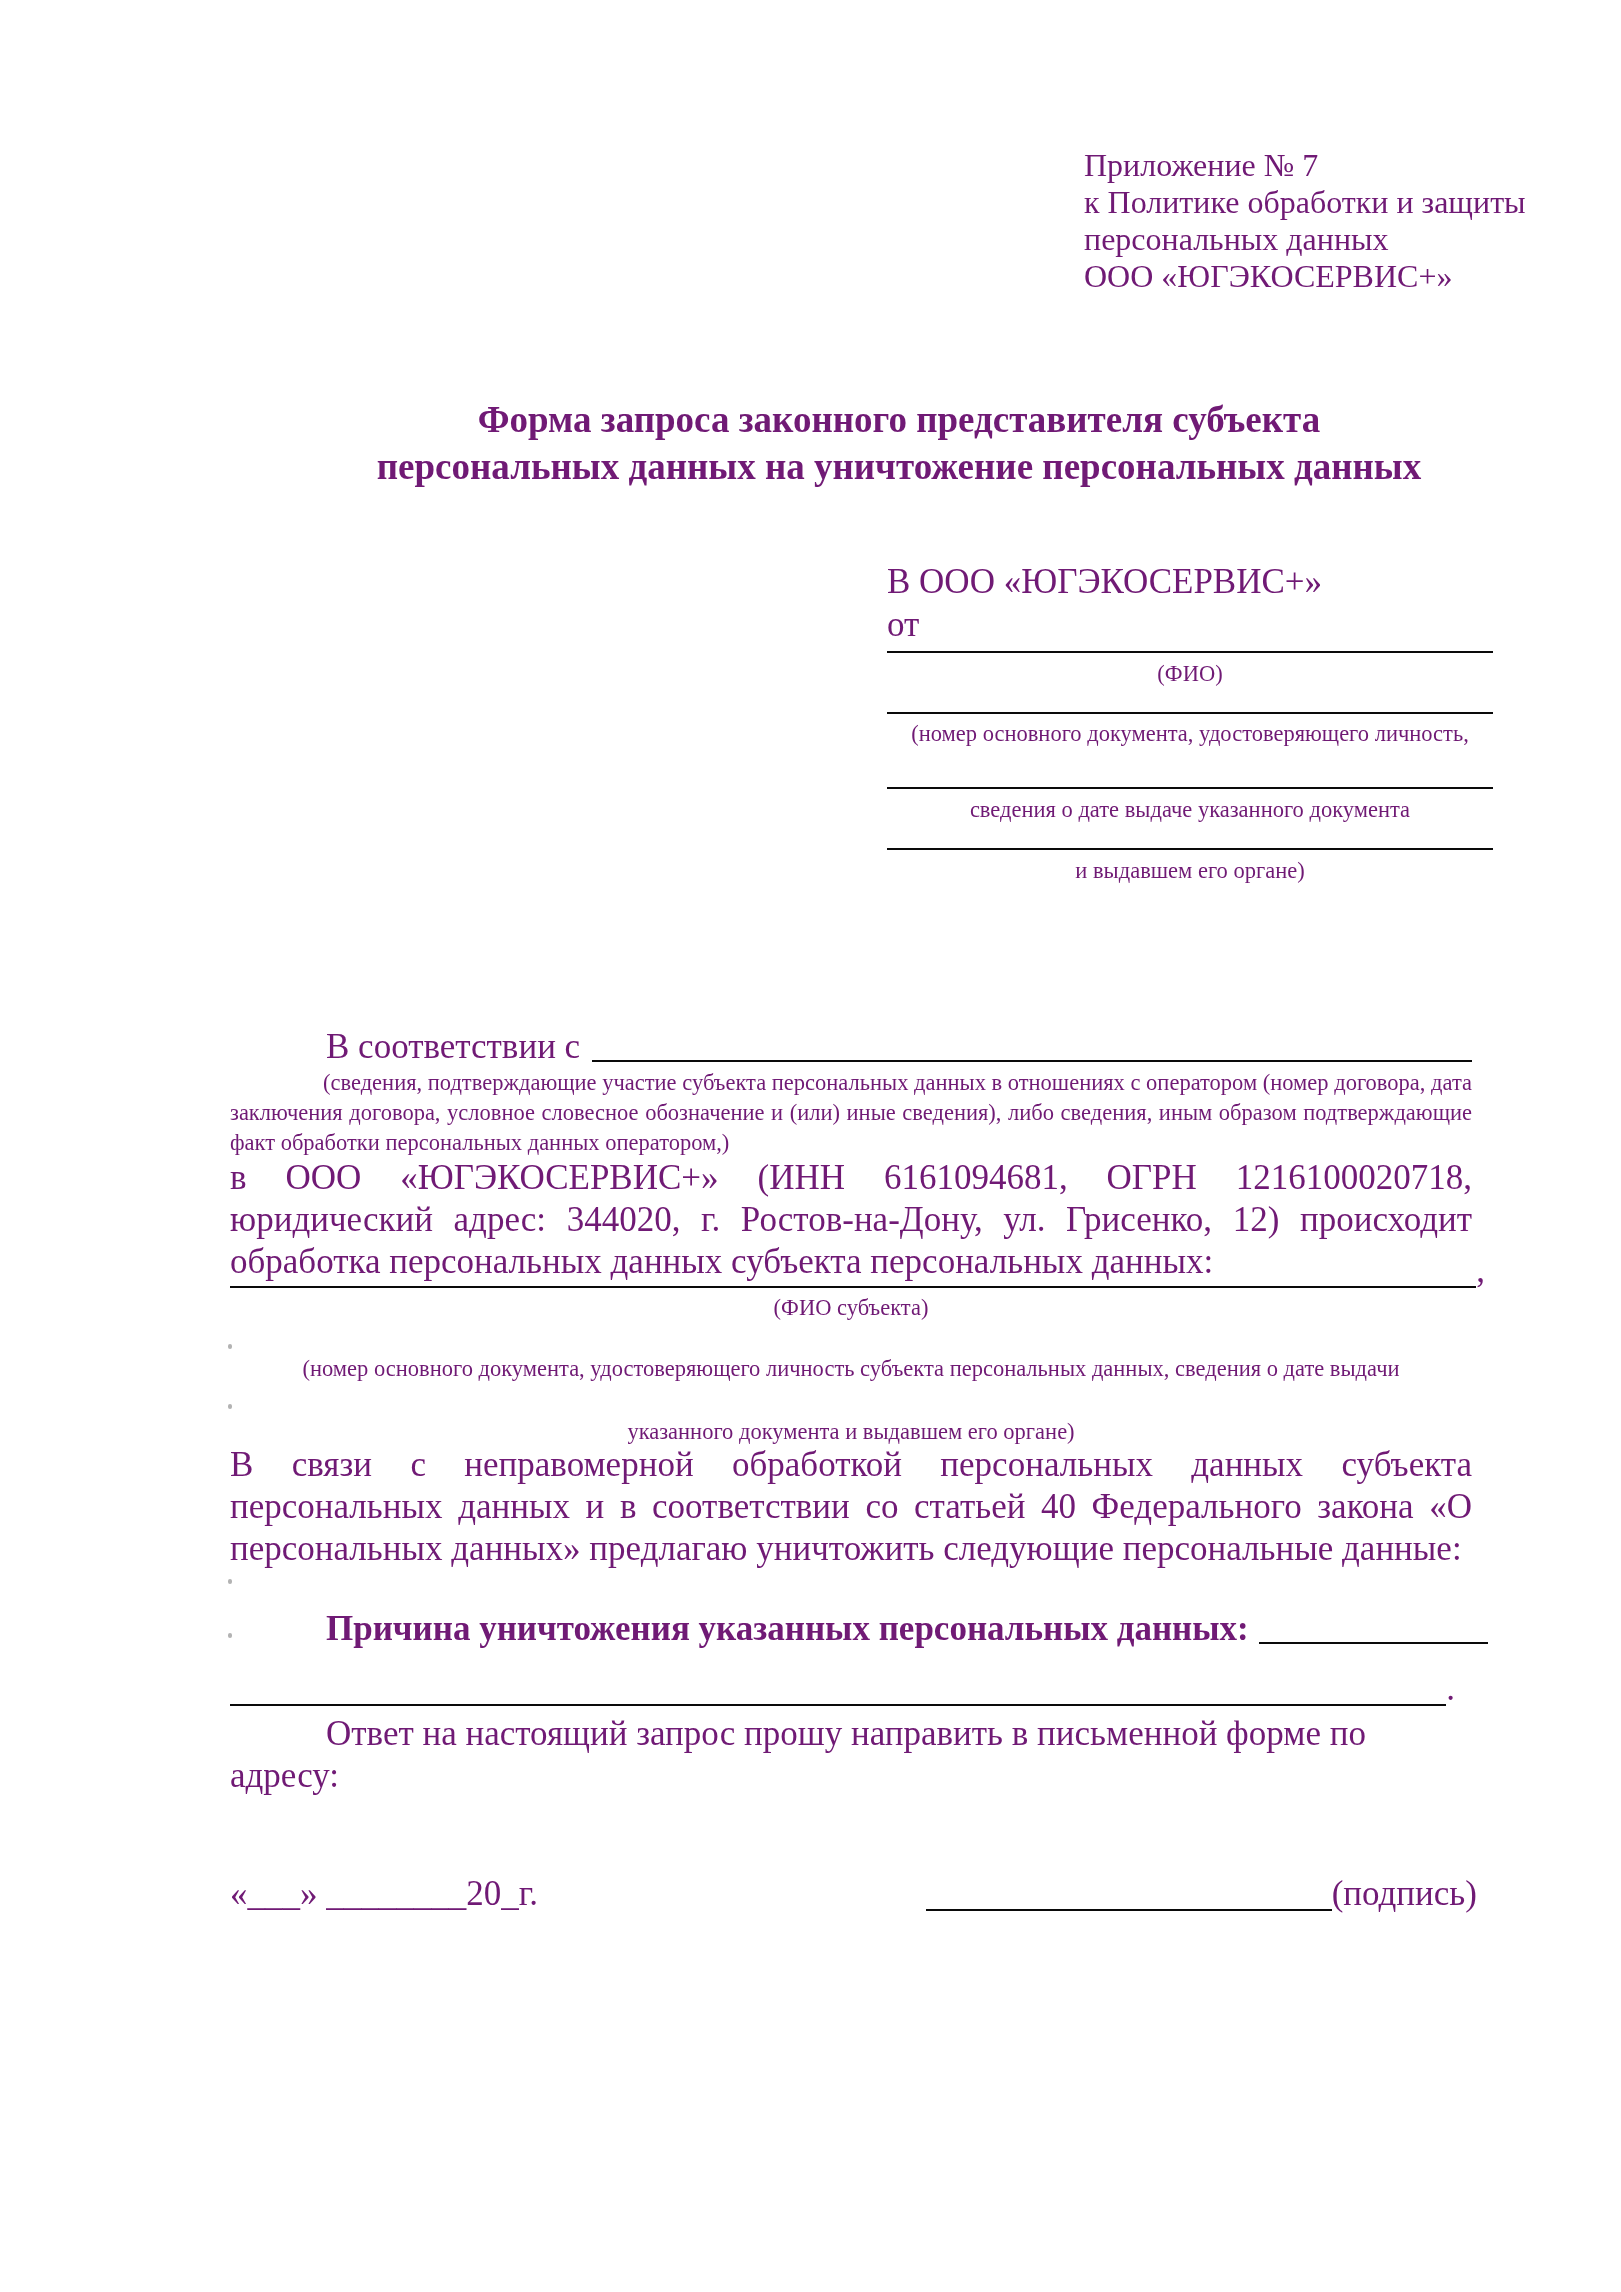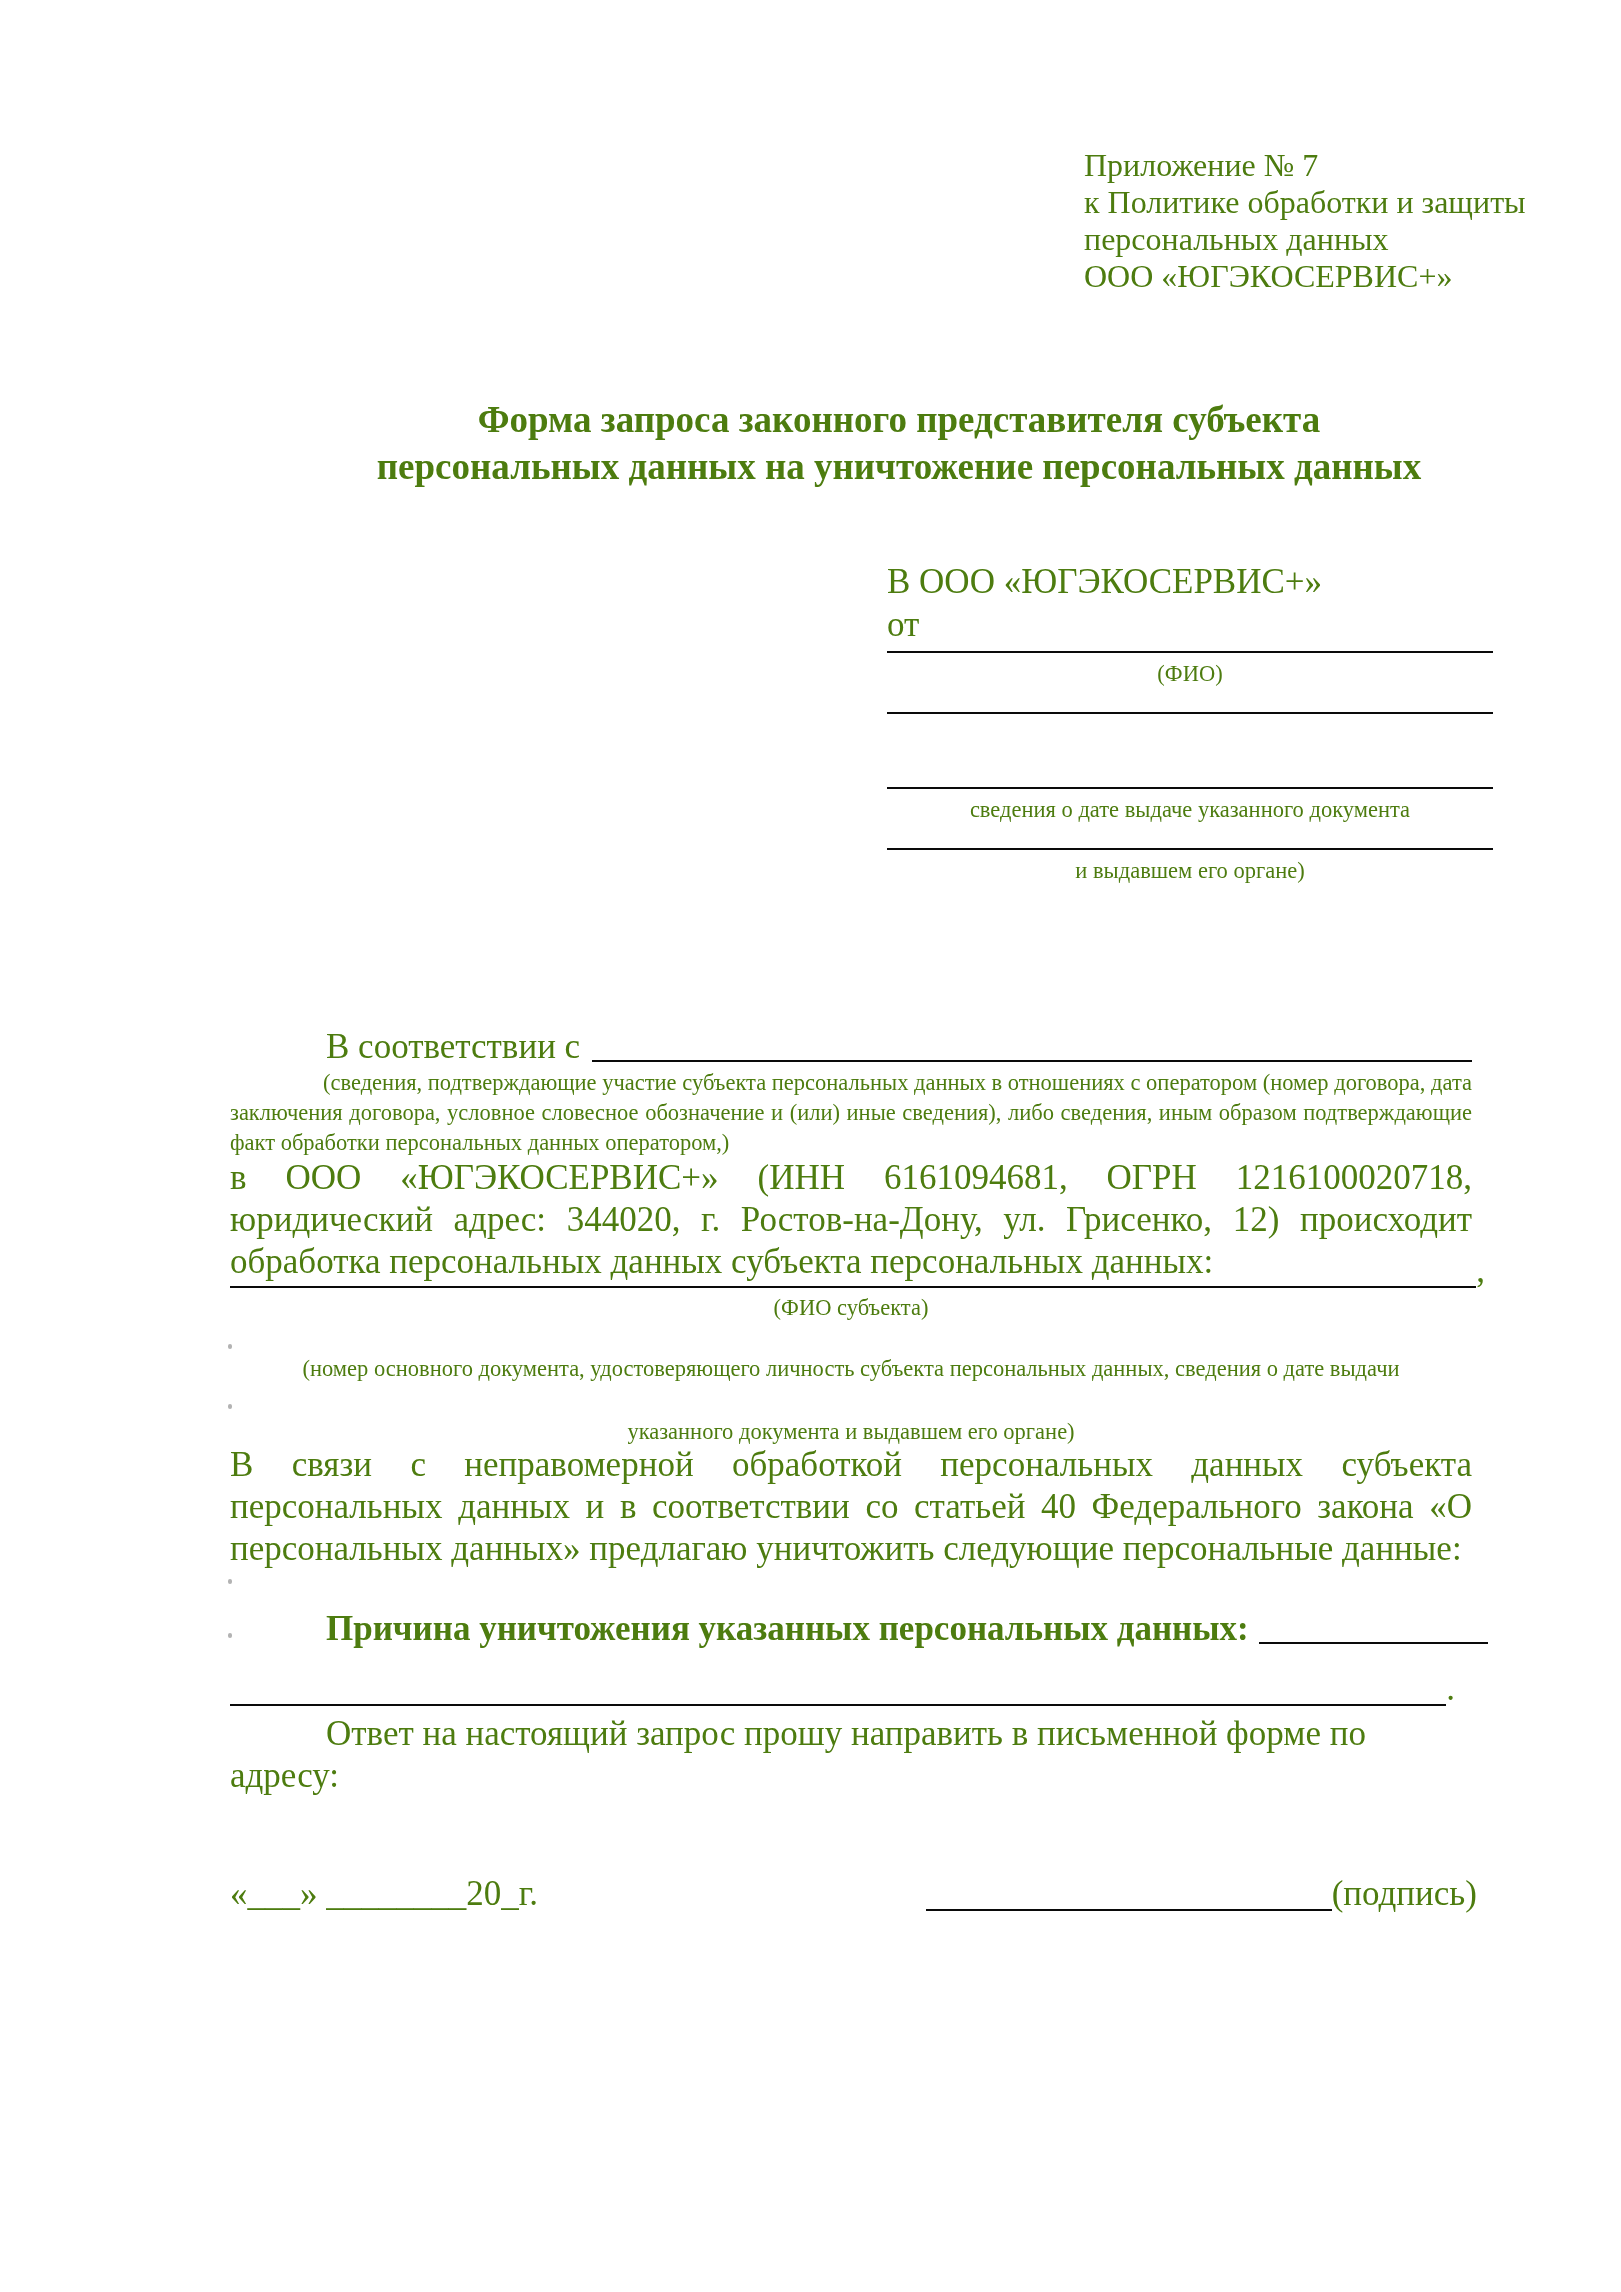--- a/index.html
+++ b/index.html
@@ -1,21 +1,21 @@
 <!DOCTYPE html>
 <html lang="ru"><head>
 <meta charset="utf-8">
 <style>
   html,body{margin:0;padding:0;background:#fff;}
   .page{
     position:relative;
     width:1621px;height:2293px;
     background:#ffffff;
     font-family:"Liberation Serif","DejaVu Serif",serif;
-    color:#4d7c0f;
+    color:#701a75;
     overflow:hidden;
   }
   .abs{position:absolute;}
   .body-font{font-size:35px;line-height:42px;}
   .small-font{font-size:22.5px;line-height:28px;}
   .header-block{left:1084px;top:147px;font-size:32px;line-height:37px;}
   .title-block{left:326px;top:396px;width:1146px;text-align:center;font-weight:bold;font-size:37px;line-height:47px;}
   .addr-text{left:887px;font-size:35px;line-height:42px;}
   .rule{border-bottom:2.9px solid #0a0a0a;height:0;}
   .addr-rule{left:887px;width:606px;}
@@ -43,20 +43,21 @@
     <div>персональных данных на уничтожение персональных данных</div>
   </div>
 
   <div class="abs addr-text" style="top:561px;">В ООО «ЮГЭКОСЕРВИС+»</div>
   <div class="abs addr-text" style="top:604px;">от</div>
 
   <div class="abs rule addr-rule" style="top:651px;"></div>
   <div class="abs small-font addr-label" style="top:660px;">(ФИО)</div>
 
   <div class="abs rule addr-rule" style="top:712px;"></div>
+  <div class="abs small-font addr-label" style="top:720px;">(номер основного документа, удостоверяющего личность,</div>
 
   <div class="abs rule addr-rule" style="top:787px;"></div>
   <div class="abs small-font addr-label" style="top:796px;">сведения о дате выдаче указанного документа</div>
 
   <div class="abs rule addr-rule" style="top:848px;"></div>
   <div class="abs flex-row body-font" style="left:230px;top:1025px;width:1242px;height:43px;">
     <span style="margin-left:96px;white-space:nowrap;">В соответствии с</span>
     <span style="width:11.8px;"></span>
     <div class="filler-line"></div>
   </div>

